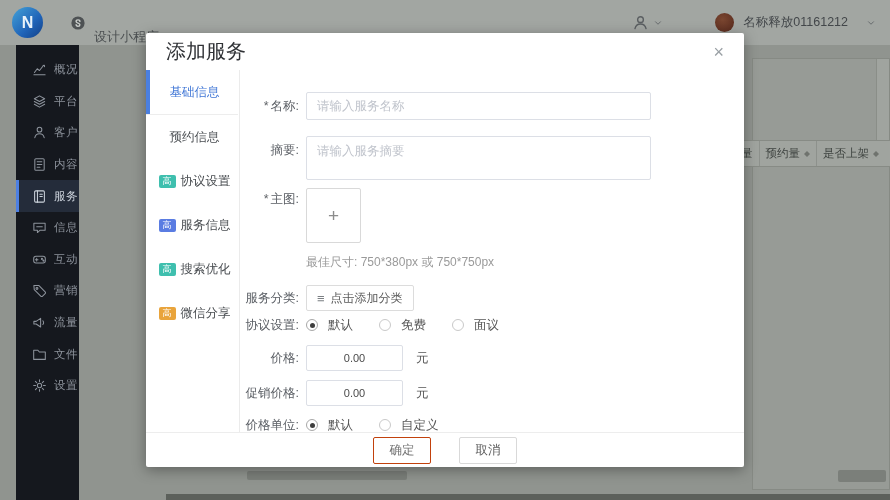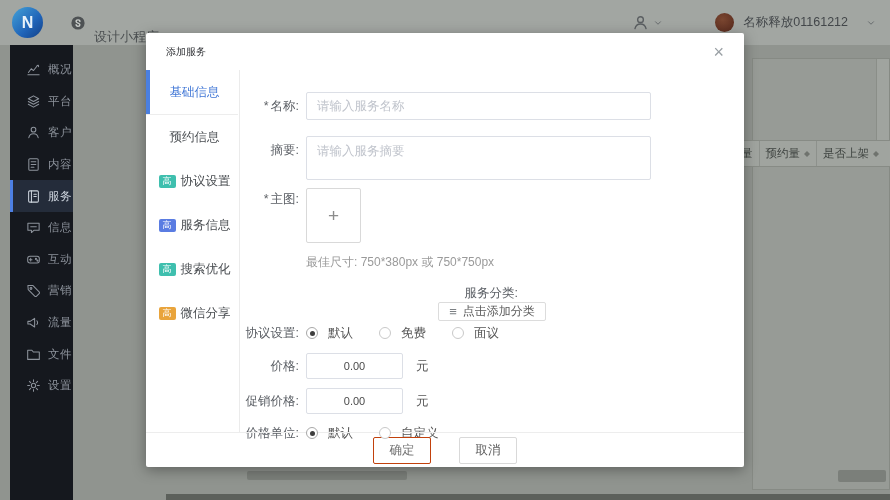--- a/index.html
+++ b/index.html
@@ -16,21 +16,21 @@
   .tb-right { position:absolute; right:0; top:0; height:45px; display:flex; align-items:center; }
   .person-wrap { display:flex; align-items:center; gap:4px; margin-right:52px; }
   .avatar { width:19px; height:19px; border-radius:50%; background:radial-gradient(circle at 40% 35%,#7a4630,#56281c); margin-right:9px; }
   .user-name { font-size:12.5px; color:#43474a; margin-right:18px; }
   .chev { width:10px; height:10px; }
   .chev path, .person-icon path, .person-icon circle { stroke:#5a5e61; stroke-width:1.3; fill:none; stroke-linecap:round; stroke-linejoin:round; }
   .mp-icon circle { fill:#4e5254; }
   .mp-icon path { stroke:#c9cdca; stroke-width:1.4; fill:none; stroke-linecap:round; }
 
   
-  .sidebar { position:absolute; left:10px; top:45px; width:63px; height:455px; background:#15181e; padding-top:9px; z-index:3; }
+  .sidebar { position:absolute; left:16px; top:45px; width:63px; height:455px; background:#15181e; padding-top:9px; z-index:3; }
   .side-item { height:31.6px; display:flex; align-items:center; padding-left:13px; gap:7px;
                color:#8d939c; border-left:3px solid transparent; cursor:pointer; }
   .side-item .slabel { font-size:11.5px; letter-spacing:.5px; }
   .side-item svg { width:15px; height:15px; flex:none; }
   .side-item svg * { stroke:currentColor; stroke-width:1.1; fill:none; stroke-linecap:round; stroke-linejoin:round; }
   .side-item.active { background:#242c3a; border-left-color:#4d80e4; color:#ccd3dc; }
 
   
   .subsidebar { position:absolute; left:63px; top:45px; width:100px; height:455px; background:#ededeb; padding-top:12px; z-index:3; }
   .sub-item { height:28px; margin-bottom:3px; display:flex; align-items:center; padding-left:13px;
@@ -48,21 +48,21 @@
   .caret i { width:0; height:0; border:3px solid transparent; display:block; }
   .caret .up { border-bottom-color:#6f736e; margin-bottom:-1px; }
   .caret .dn { border-top-color:#6f736e; }
   .smudge { position:absolute; background:#7b7f7a; border-radius:2px; z-index:2; }
   .bottom-strip { position:absolute; left:166px; top:494px; width:724px; height:6px; background:#5c605b; z-index:2; }
 
   
   .modal { position:absolute; left:146px; top:33px; width:598px; height:434px; background:#fff; border-radius:2px;
            box-shadow:0 3px 14px rgba(0,0,0,.35); z-index:10; display:flex; flex-direction:column; }
   .m-head { height:37px; flex:none; display:flex; align-items:center; padding:0 20px; }
-  .m-title { font-size:10px; color:#303236; }
+  .m-title { font-size:20px; color:#303236; }
   .m-close { margin-left:auto; font-size:18px; color:#9aa0a5; cursor:pointer; line-height:1; }
   .m-body { flex:1; display:flex; min-height:0; }
   .m-tabs { width:94px; flex:none; border-right:1px solid #ebebeb; }
   .mtab { height:44px; display:flex; align-items:center; justify-content:center; gap:5px;
           font-size:12.5px; color:#4a4e52; border-left:4px solid transparent; cursor:pointer; }
   .mtab.active { border-left-color:#4a7fe0; color:#4177d6; }
   .tab-sep { border-bottom:1px solid #ededed; margin-right:1px; }
   .badge { width:17px; height:13px; border-radius:2px; color:#fff; font-size:9px; line-height:13px; text-align:center; flex:none; }
 
   .m-form { flex:1; padding-top:16px; }
@@ -76,21 +76,21 @@
   ::placeholder { color:#c0c4cc; }
   .row-name { height:40px; margin-bottom:10px; }
   .row-summary { align-items:flex-start; margin-bottom:8px; }
   .row-summary .flabel { padding-top:6px; }
   .row-image { align-items:flex-start; margin-bottom:12px; }
   .row-image .flabel { padding-top:3px; }
   .upload-box { width:55px; height:55px; border:1px solid #d9d9d9; border-radius:2px; background:#fff;
                 display:flex; align-items:center; justify-content:center; font-size:19px; color:#8c8c8c; cursor:pointer; }
   .row-hint { height:14px; margin-bottom:16px; }
   .hint { font-size:12px; color:#9a9a9a; }
-  .row-category { height:26px; margin-bottom:12px;flex-direction:column; }
+  .row-category { height:26px; margin-bottom:4px; }
   .cat-btn { height:26px; border:1px solid #dcdcdc; border-radius:2px; background:#fff; padding:0 10px;
              font-size:12px; color:#595959; display:flex; align-items:center; gap:6px; cursor:pointer; font-family:inherit; }
   .cat-btn .list-glyph { color:#7c8084; font-size:13px; }
   .row-radio { height:20px; margin-bottom:10px; }
   .radio { display:flex; align-items:center; gap:10px; margin-right:26px; cursor:pointer; font-size:12.5px; color:#565656; }
   .rdot { width:12px; height:12px; border:1px solid #c9c9c9; border-radius:50%; background:#fff; position:relative; flex:none; }
   .rdot.selected { border-color:#a8a8a8; }
   .rdot.selected::after { content:''; position:absolute; inset:2.5px; background:#3e3e3e; border-radius:50%; }
   .row-price { height:26px; margin-bottom:9px; }
   .price-input { width:97px; height:26px; border:1px solid #dcdfe6; border-radius:2px; text-align:center;

